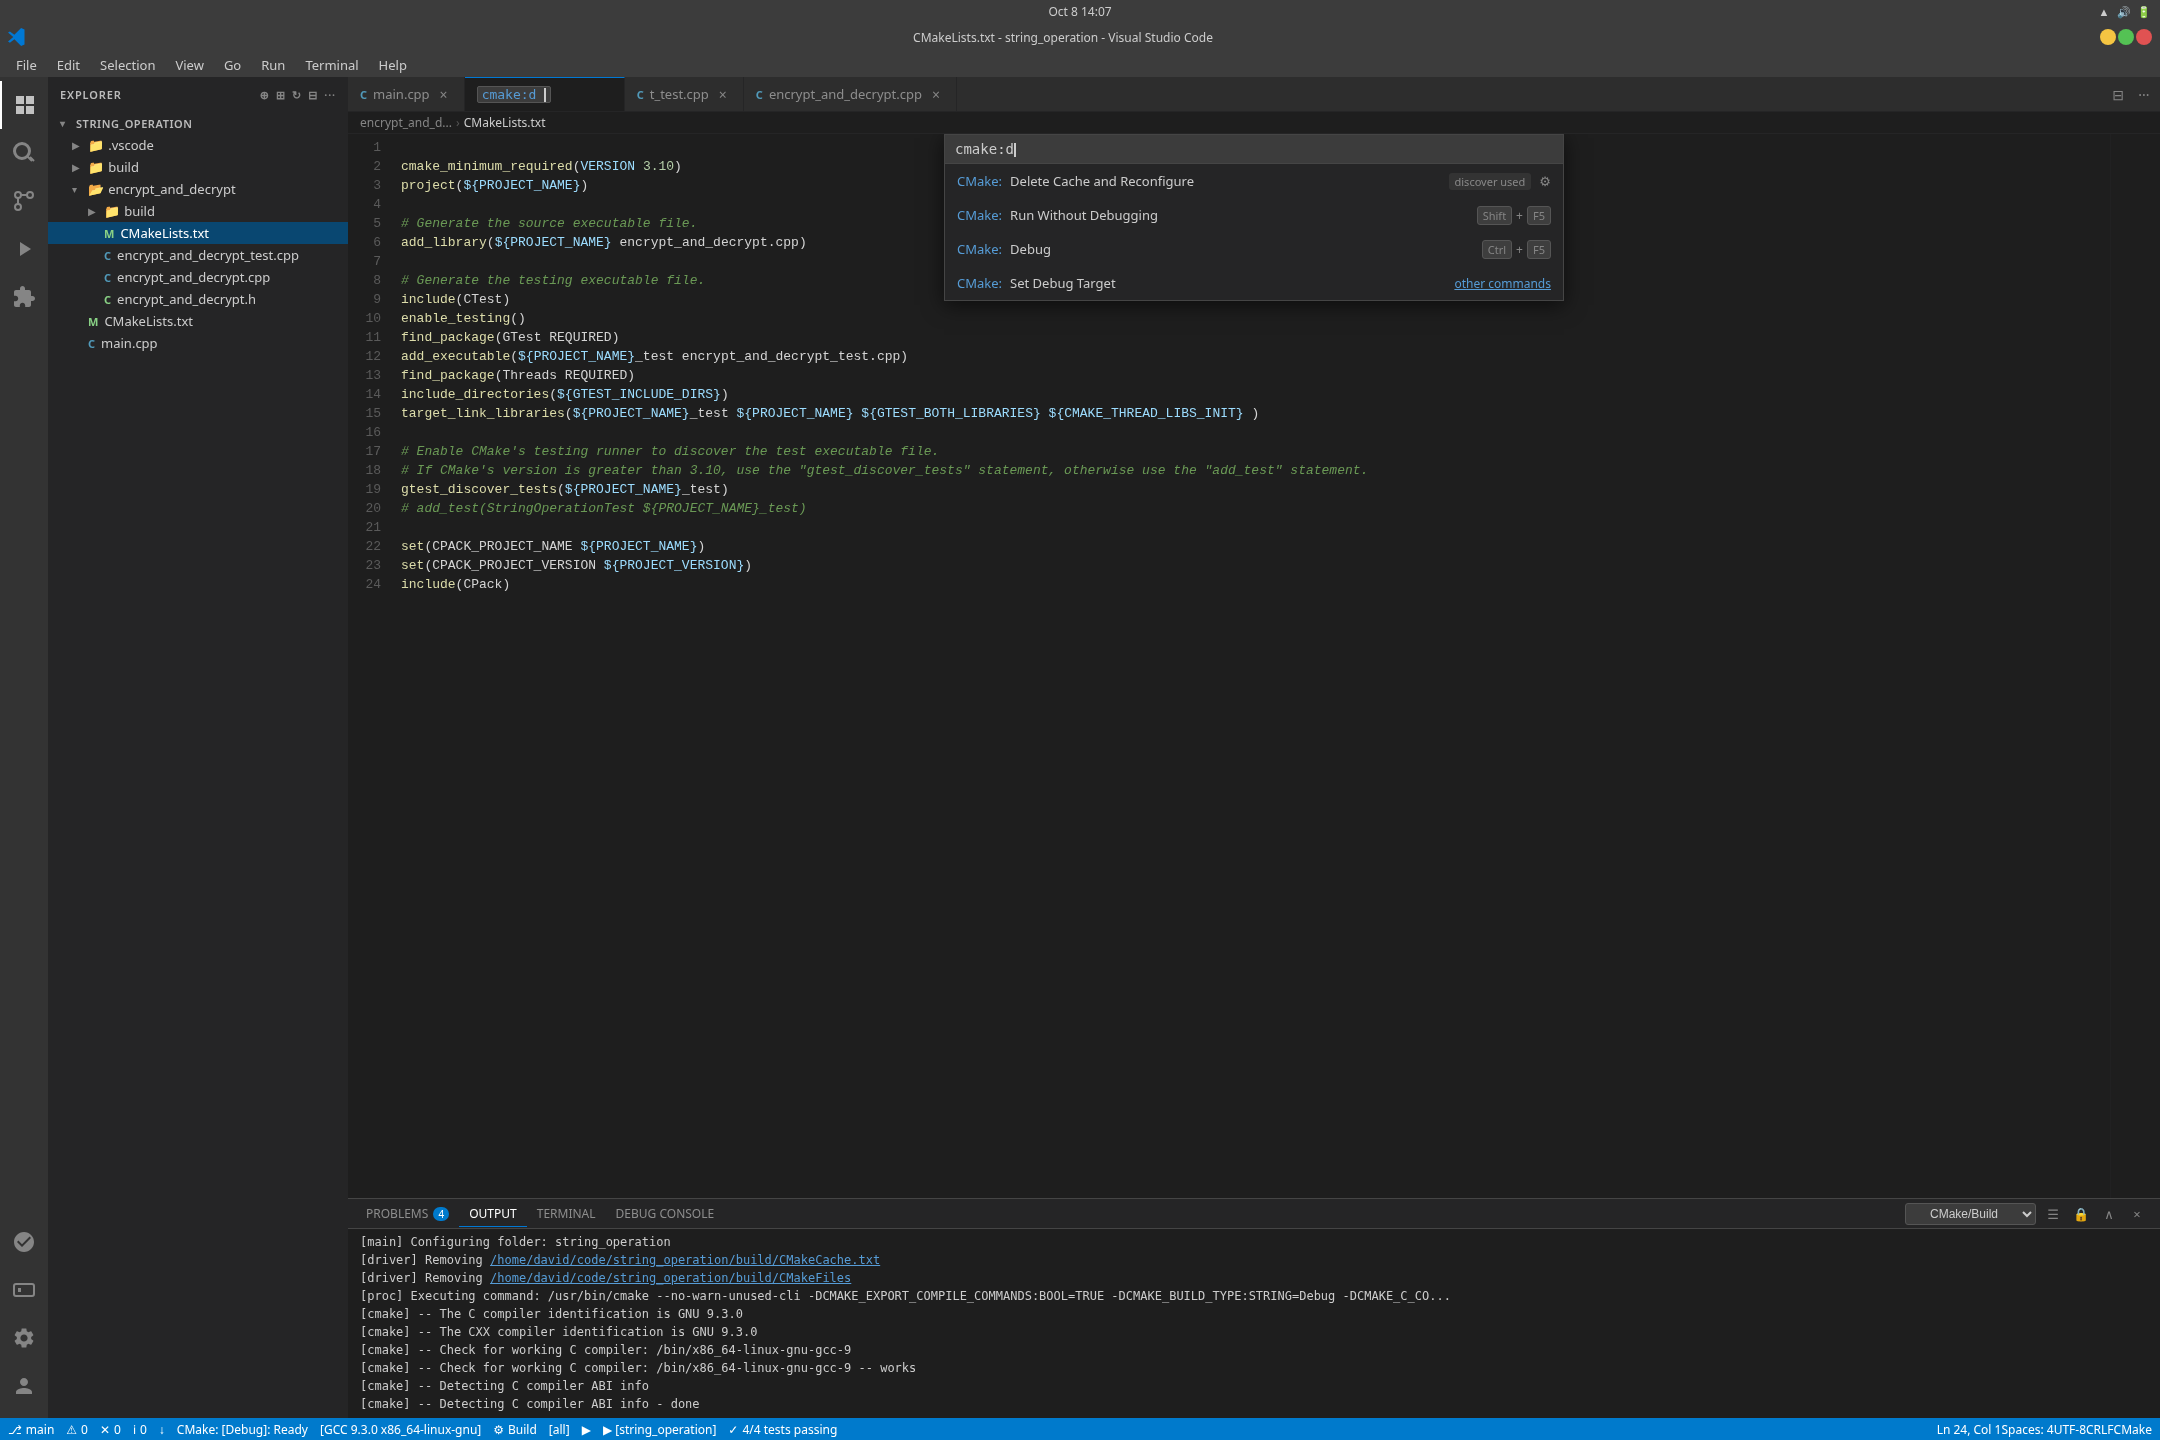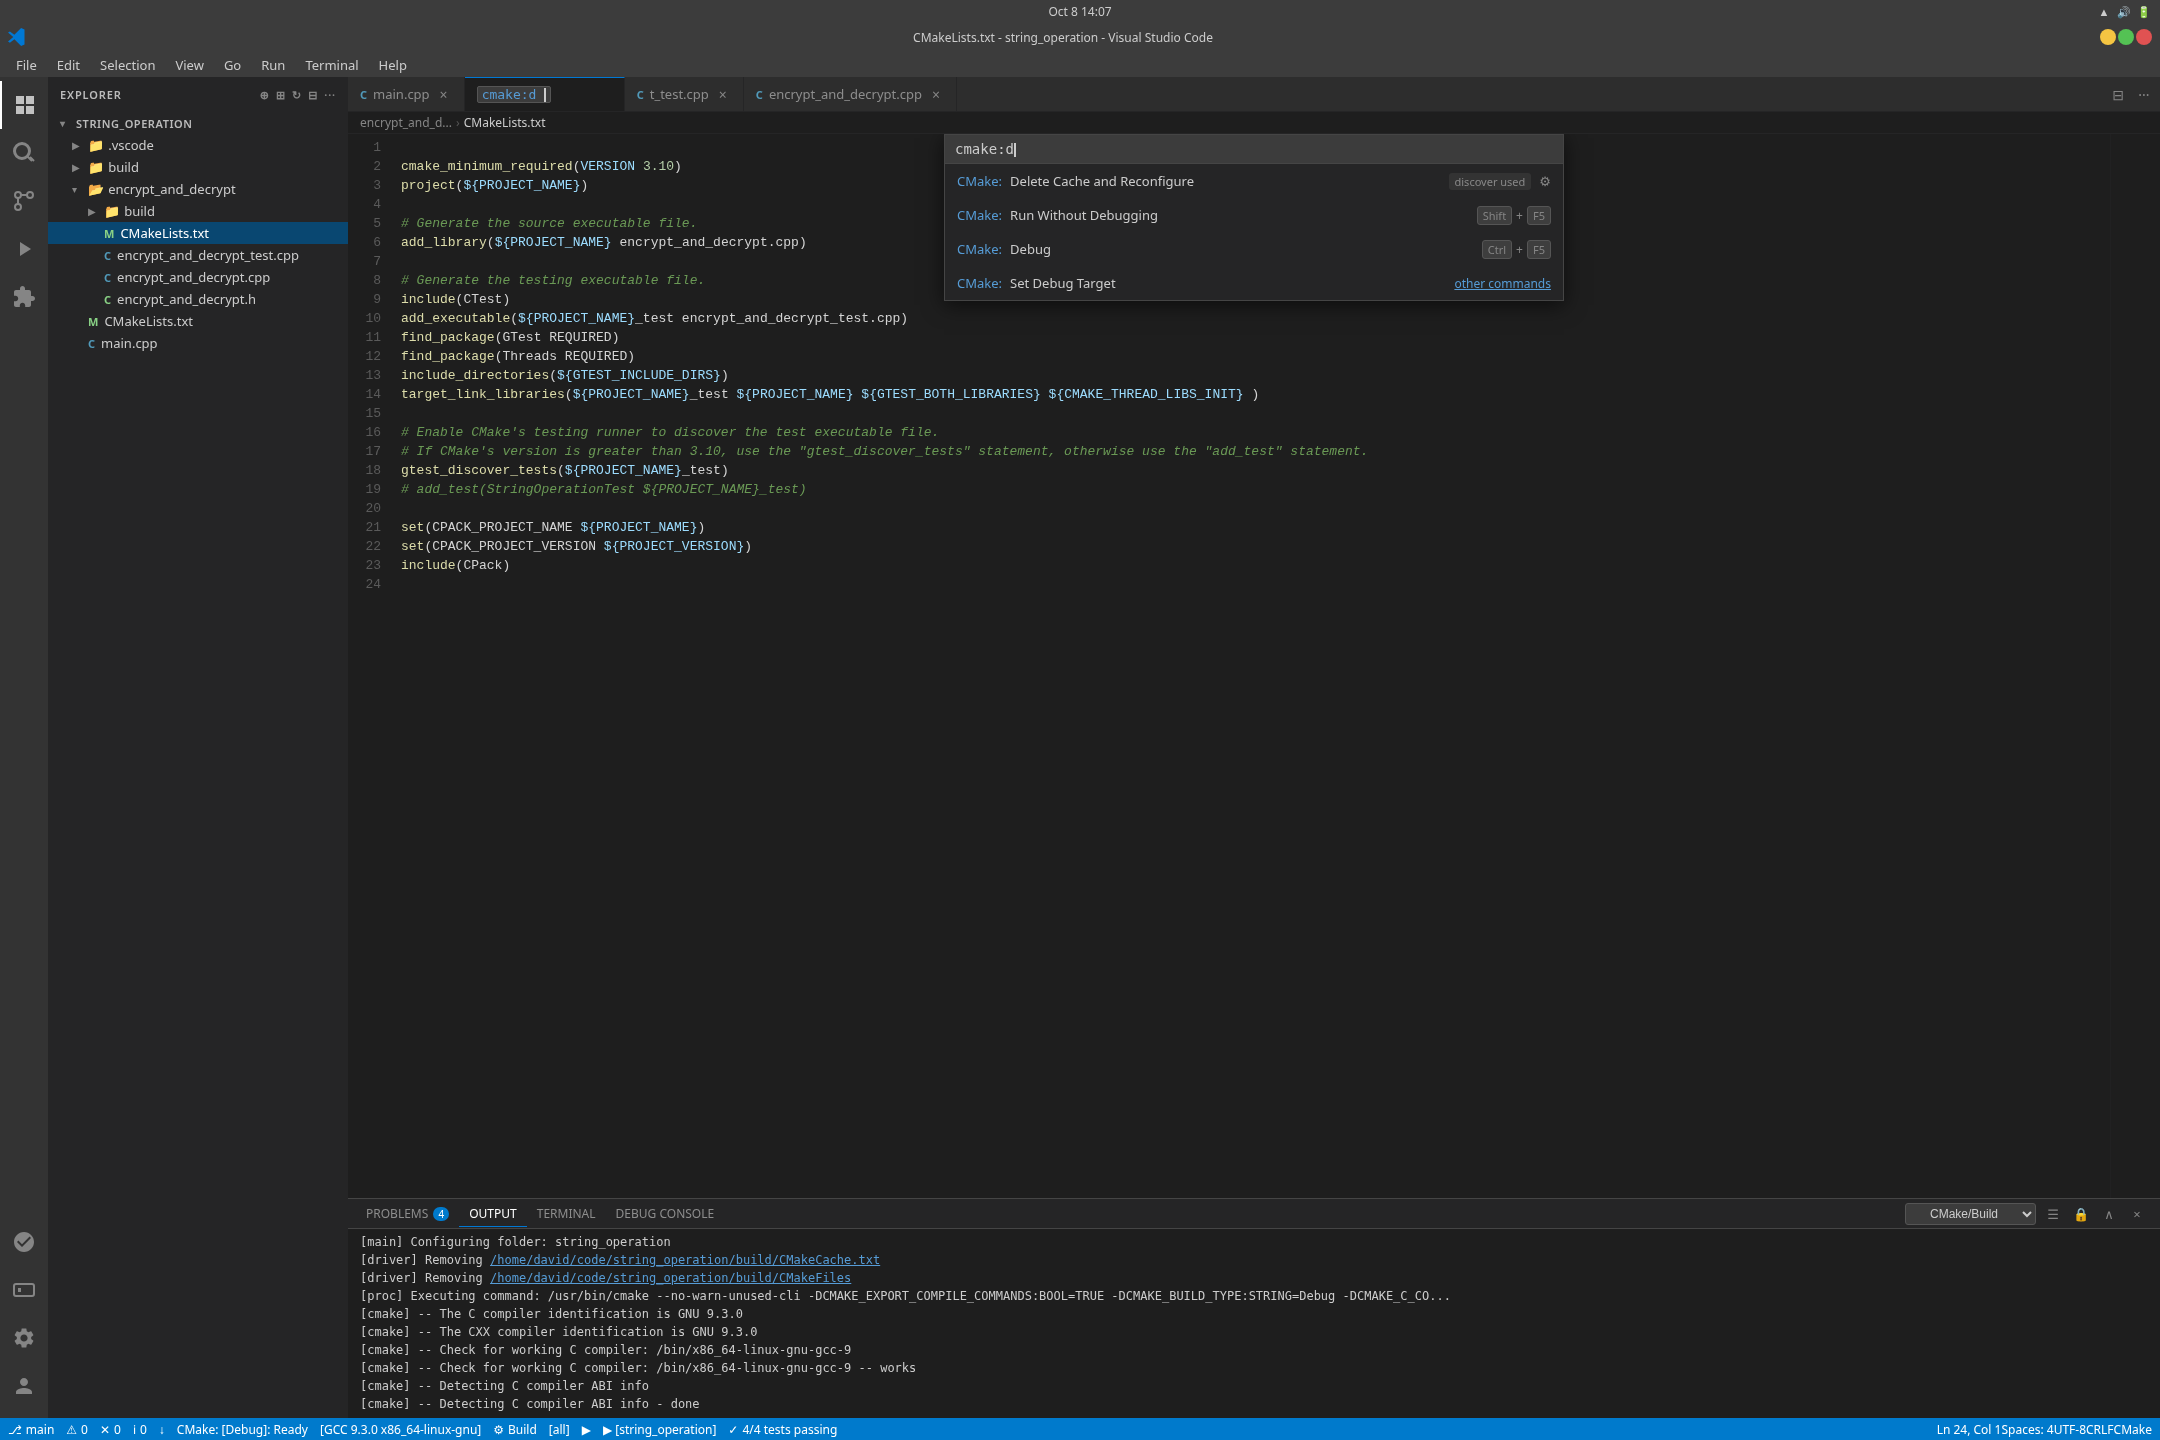--- a/index.html
+++ b/index.html
@@ -781,22 +781,23 @@
       <div class="code-content">
         <div class="code-line"></div>
         <div class="code-line"><span class="c-function">cmake_minimum_required</span>(<span class="c-variable">VERSION</span> <span class="c-number">3.10</span>)</div>
         <div class="code-line"><span class="c-function">project</span>(<span class="c-cmake-var">${PROJECT_NAME}</span>)</div>
         <div class="code-line"></div>
         <div class="code-line"><span class="c-comment"># Generate the source executable file.</span></div>
         <div class="code-line"><span class="c-function">add_library</span>(<span class="c-cmake-var">${PROJECT_NAME}</span> encrypt_and_decrypt.cpp)</div>
         <div class="code-line"></div>
         <div class="code-line"><span class="c-comment"># Generate the testing executable file.</span></div>
         <div class="code-line"><span class="c-function">include</span>(CTest)</div>
+        <div class="code-line"><span class="c-function">enable_testing</span>()</div>
+        <div class="code-line"><span class="c-function">find_package</span>(GTest REQUIRED)</div>
         <div class="code-line"><span class="c-function">add_executable</span>(<span class="c-cmake-var">${PROJECT_NAME}</span>_test encrypt_and_decrypt_test.cpp)</div>
-        <div class="code-line"><span class="c-function">find_package</span>(GTest REQUIRED)</div>
         <div class="code-line"><span class="c-function">find_package</span>(Threads REQUIRED)</div>
         <div class="code-line"><span class="c-function">include_directories</span>(<span class="c-cmake-var">${GTEST_INCLUDE_DIRS}</span>)</div>
         <div class="code-line"><span class="c-function">target_link_libraries</span>(<span class="c-cmake-var">${PROJECT_NAME}</span>_test <span class="c-cmake-var">${PROJECT_NAME}</span> <span class="c-cmake-var">${GTEST_BOTH_LIBRARIES}</span> <span class="c-cmake-var">${CMAKE_THREAD_LIBS_INIT}</span> )</div>
         <div class="code-line"></div>
         <div class="code-line"><span class="c-comment"># Enable CMake's testing runner to discover the test executable file.</span></div>
         <div class="code-line"><span class="c-comment"># If CMake's version is greater than 3.10, use the "gtest_discover_tests" statement, otherwise use the "add_test" statement.</span></div>
         <div class="code-line"><span class="c-function">gtest_discover_tests</span>(<span class="c-cmake-var">${PROJECT_NAME}</span>_test)</div>
         <div class="code-line"><span class="c-comment"># add_test(StringOperationTest ${PROJECT_NAME}_test)</span></div>
         <div class="code-line"></div>
         <div class="code-line"><span class="c-function">set</span>(CPACK_PROJECT_NAME <span class="c-cmake-var">${PROJECT_NAME}</span>)</div>

